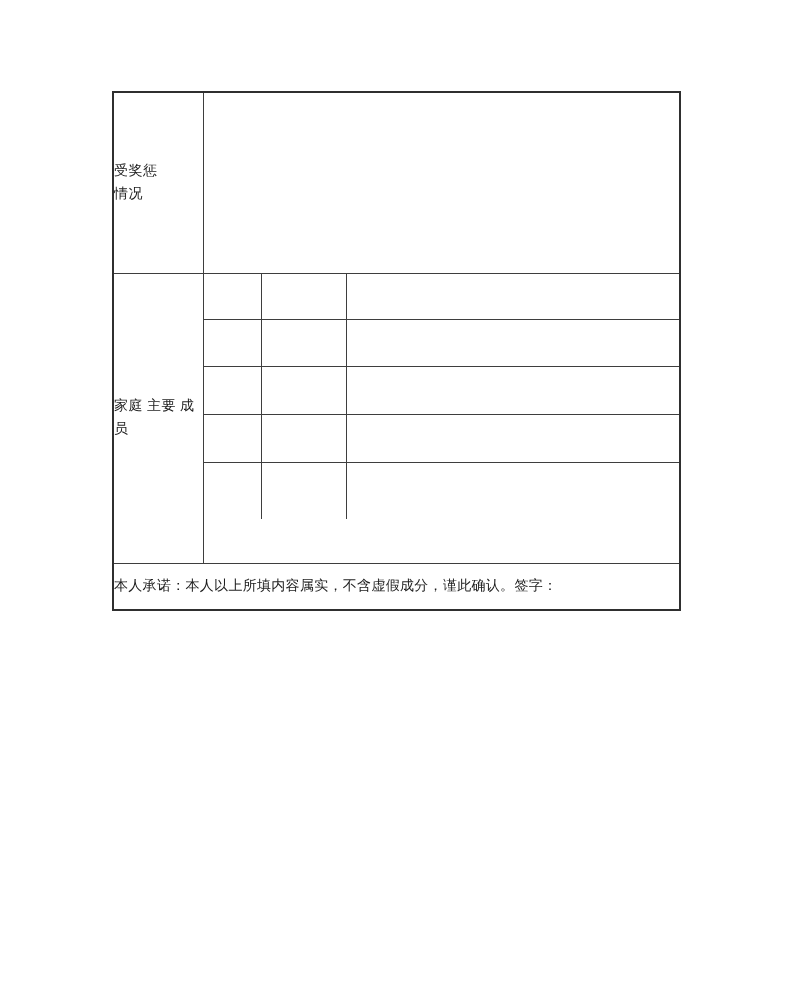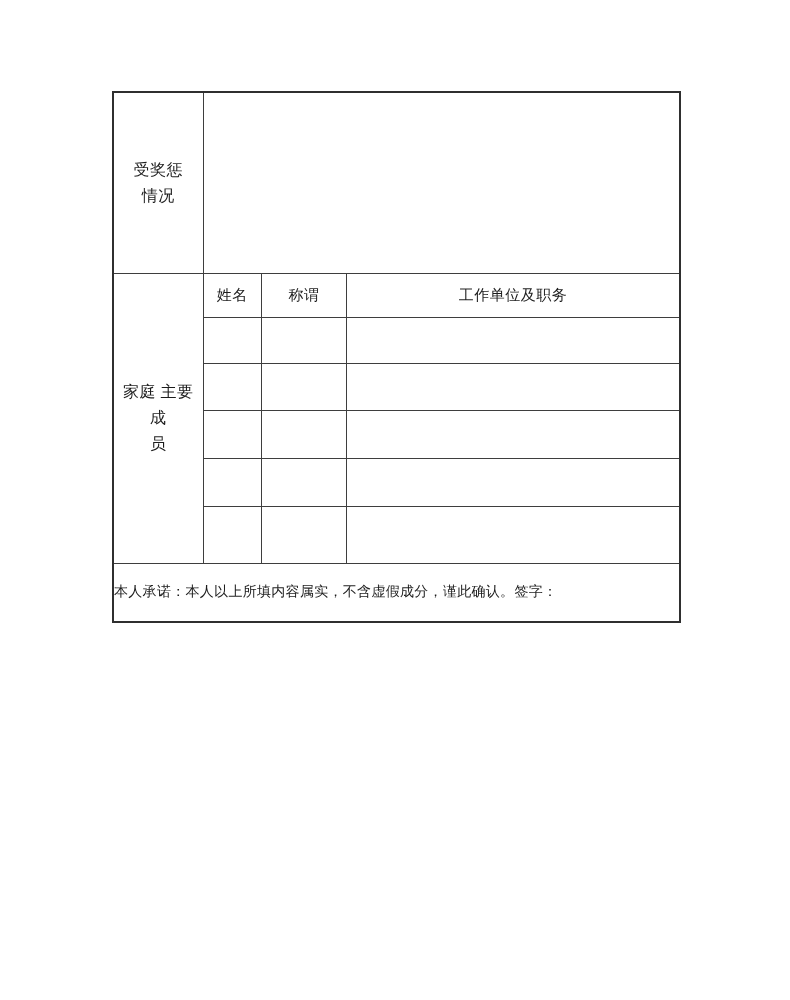--- a/index.html
+++ b/index.html
@@ -21,33 +21,33 @@
     width: 567px;
     border-collapse: collapse;
     table-layout: fixed;
     border: 2px solid #2f2f2f;
   }
   table.form > tbody > tr > td {
     border: 1px solid #3e3e3e;
     padding: 0;
   }
   td.lbl {
-    text-align: center;
+    text-align: left;
     vertical-align: middle;
     white-space: pre-line;
-    font-size: 16px;
+    font-size: 14px;
     line-height: 1.62;
     letter-spacing: 0.5px;
   }
   
   tr.row-awards   { height: 181px; }
   tr.row-skills   { height: 180px; }
   tr.row-training { height: 180px; }
   tr.row-family   { height: 290px; }
-  tr.row-declare  { height: 59px; }
+  tr.row-declare  { height: 47px; }
 
   td.family-cell { vertical-align: top; }
 
   table.fam {
     border-collapse: collapse;
     table-layout: fixed;
     width: 100%;
   }
   table.fam td {
     padding: 0;
@@ -95,25 +95,20 @@
       <td class="lbl">家庭 主要 成
 员</td>
       <td class="family-cell">
         <table class="fam">
           <colgroup>
             <col style="width:58px">
             <col style="width:85px">
             <col>
           </colgroup>
           <tbody>
-            <tr class="fam-hdr">
-              <td class="hdr">姓名</td>
-              <td class="hdr">称谓</td>
-              <td class="hdr">工作单位及职务</td>
-            </tr>
             <tr class="fam-r1">
               <td></td>
               <td></td>
               <td></td>
             </tr>
             <tr class="fam-r2">
               <td></td>
               <td></td>
               <td></td>
             </tr>

